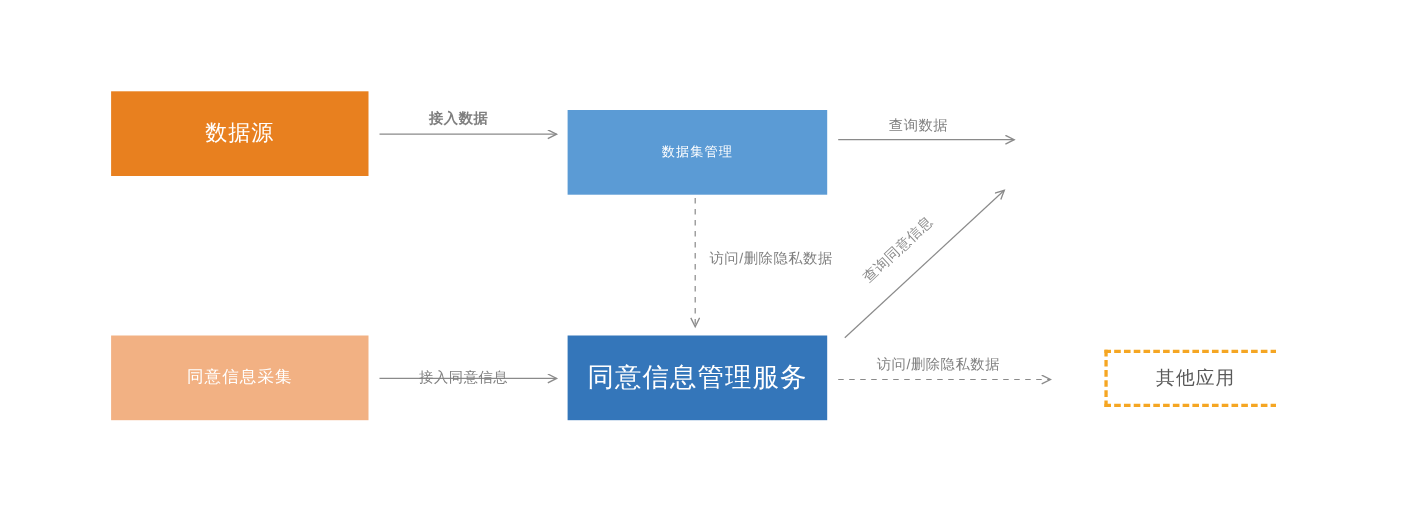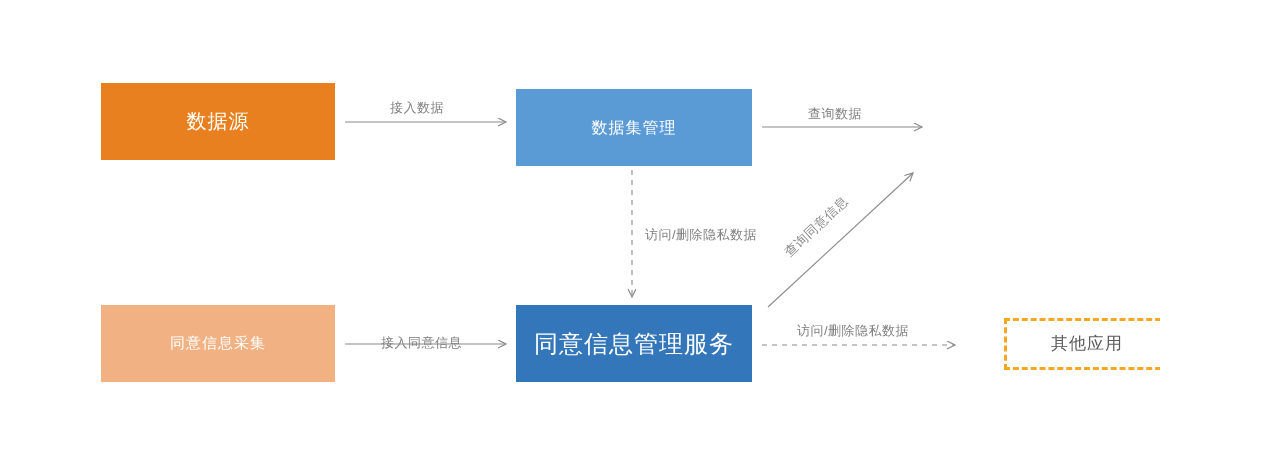--- a/index.html
+++ b/index.html
@@ -32,26 +32,26 @@
     left: 101px;
     top: 83px;
     width: 234px;
     height: 77px;
     background: #e8801f;
     color: #ffffff;
     font-size: 20px;
   }
   .node-dataset {
     left: 516px;
-    top: 89px;
+    top: 100px;
     width: 236px;
     height: 77px;
     background: #5b9bd5;
     color: #ffffff;
-    font-size: 16px;
+    font-size: 12px;
   }
   .node-dataapp {
     left: 930px;
     top: 83px;
     width: 233px;
     height: 153px;
     background: #4472c4;
     color: #ffffff;
     font-size: 20px;
   }
@@ -152,21 +152,21 @@
   </div>
 
   <div class="node node-consentservice">
     <span>同意信息管理服务</span>
   </div>
 
   <div class="node node-otherapp">
     <span>其他应用</span>
   </div>
 
-  <div class="edge-label" style="left:390px; top:99px;">接入数据</div>
+  <div class="edge-label" style="left:390px; top:99px;font-weight:bold;">接入数据</div>
 
   <div class="edge-label" style="left:808px; top:105px;">查询数据</div>
 
   <div class="edge-label" style="left:645px; top:226px;">访问/删除隐私数据</div>
 
   <div class="edge-label" style="left:381px; top:306px;margin-top:28px;">接入同意信息</div>
 
   <div class="edge-label-rot" style="left:793px; top:243px;">查询同意信息</div>
 
   <div class="edge-label" style="left:797px; top:322px;">访问/删除隐私数据</div>

